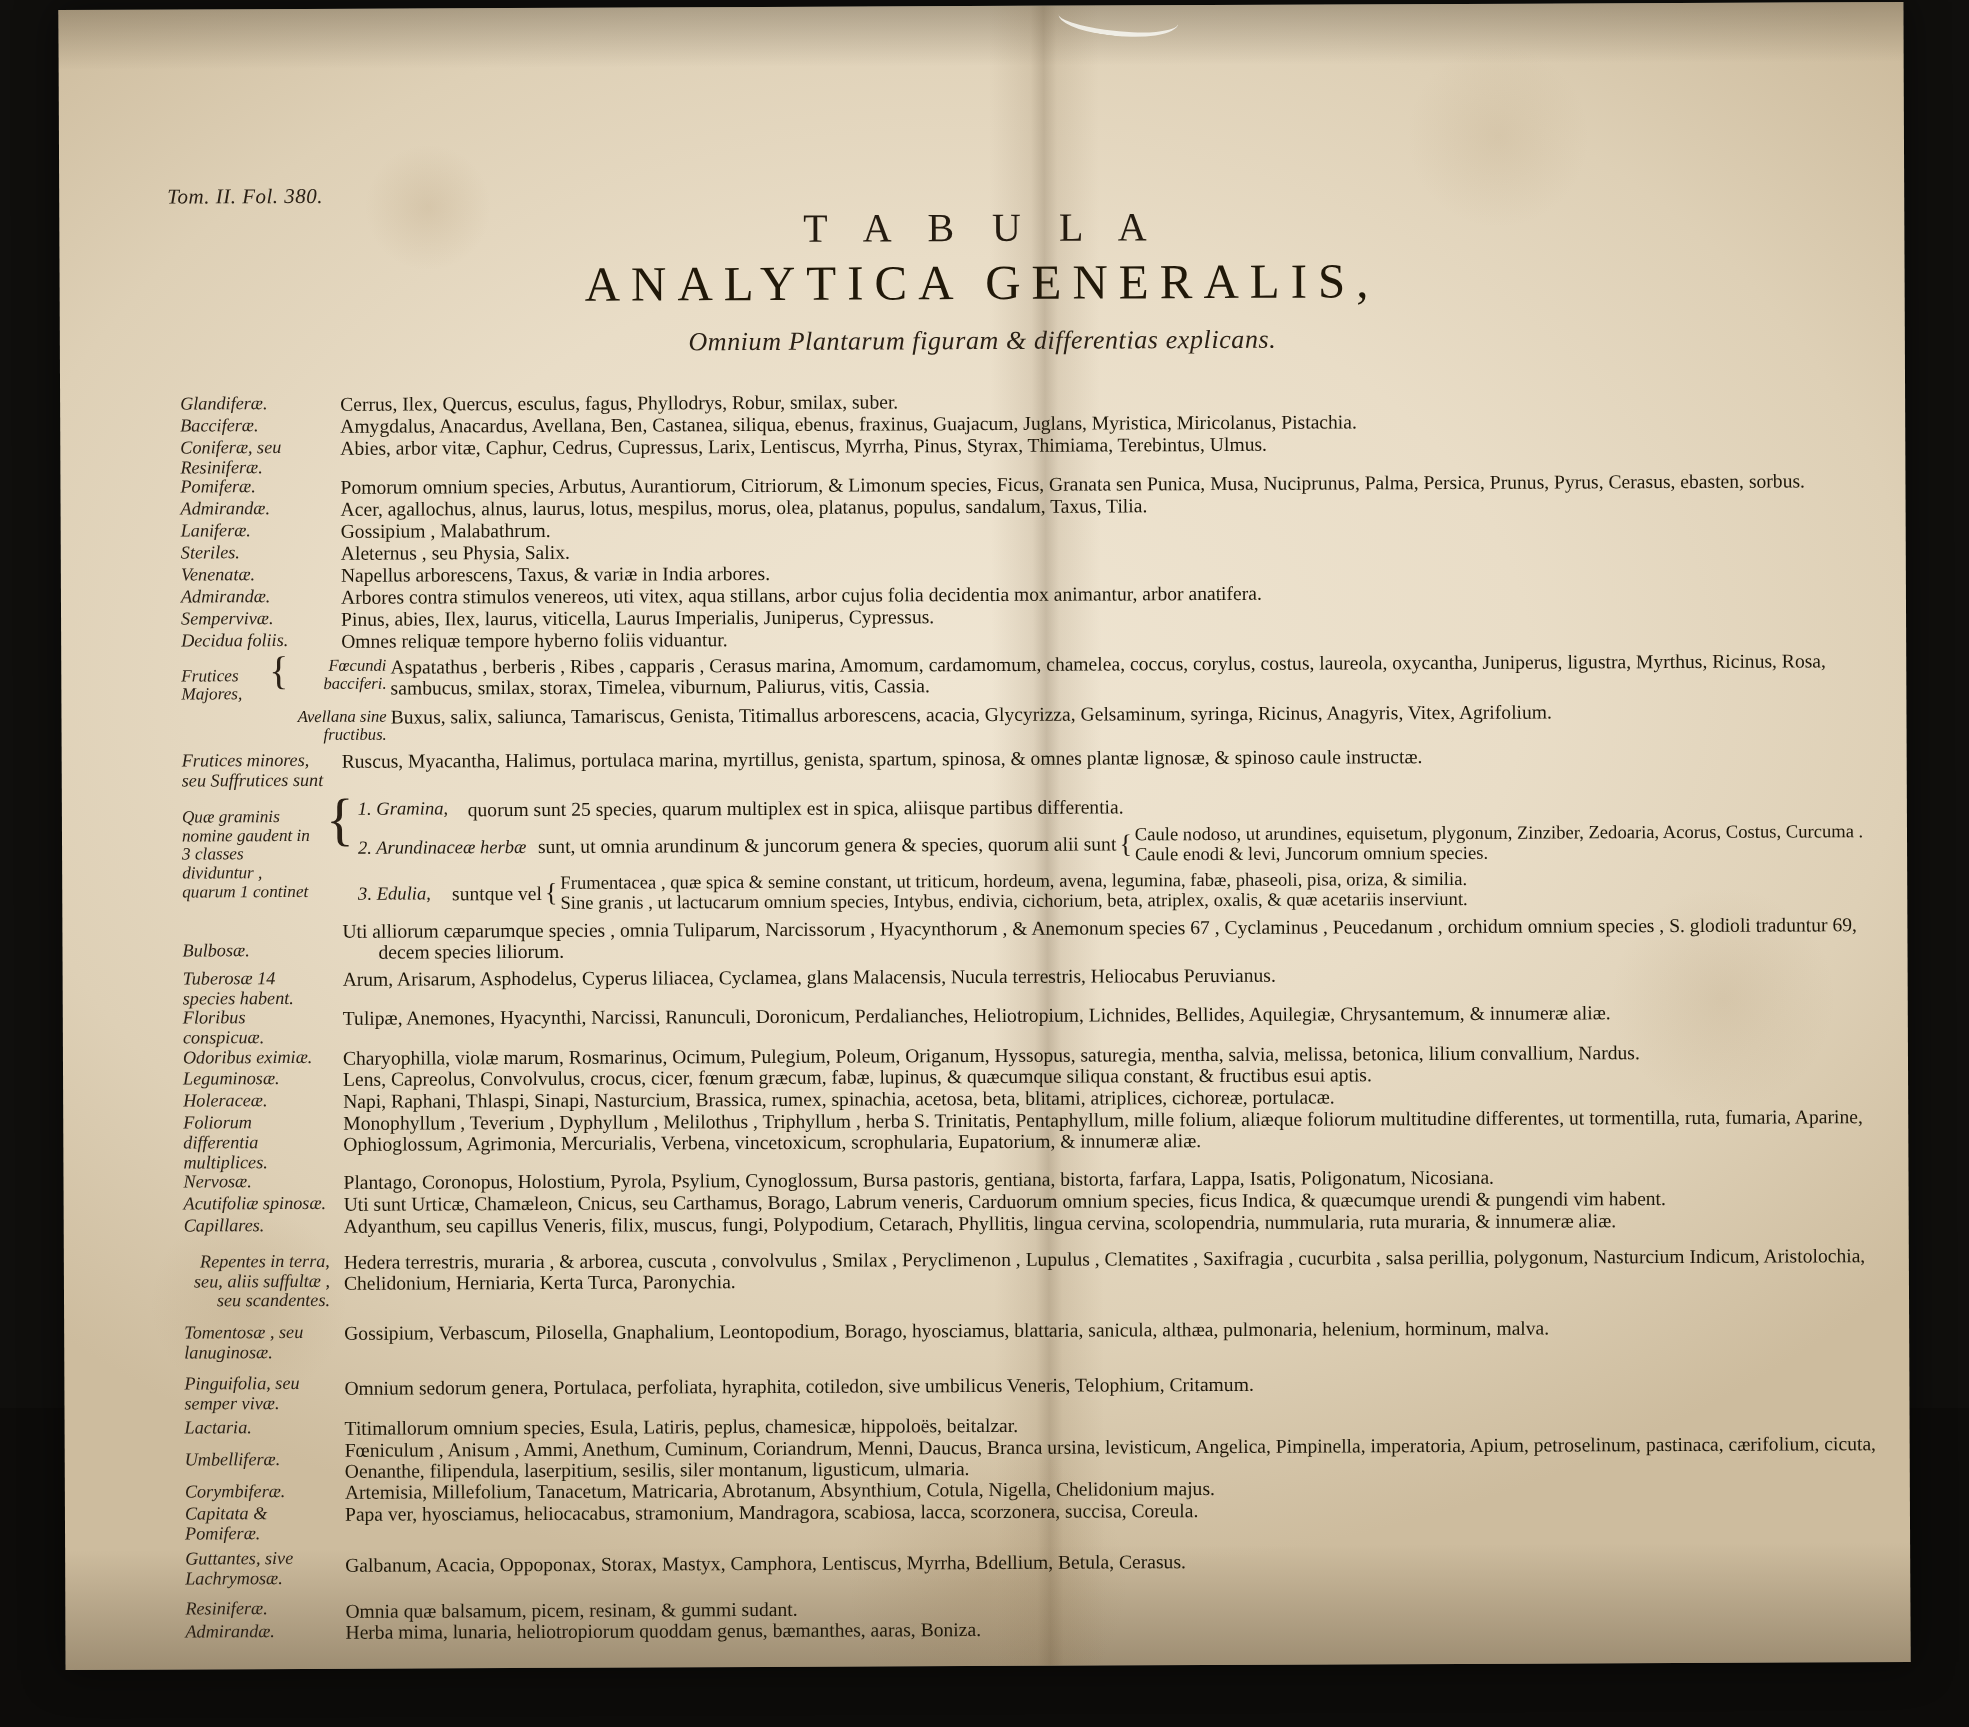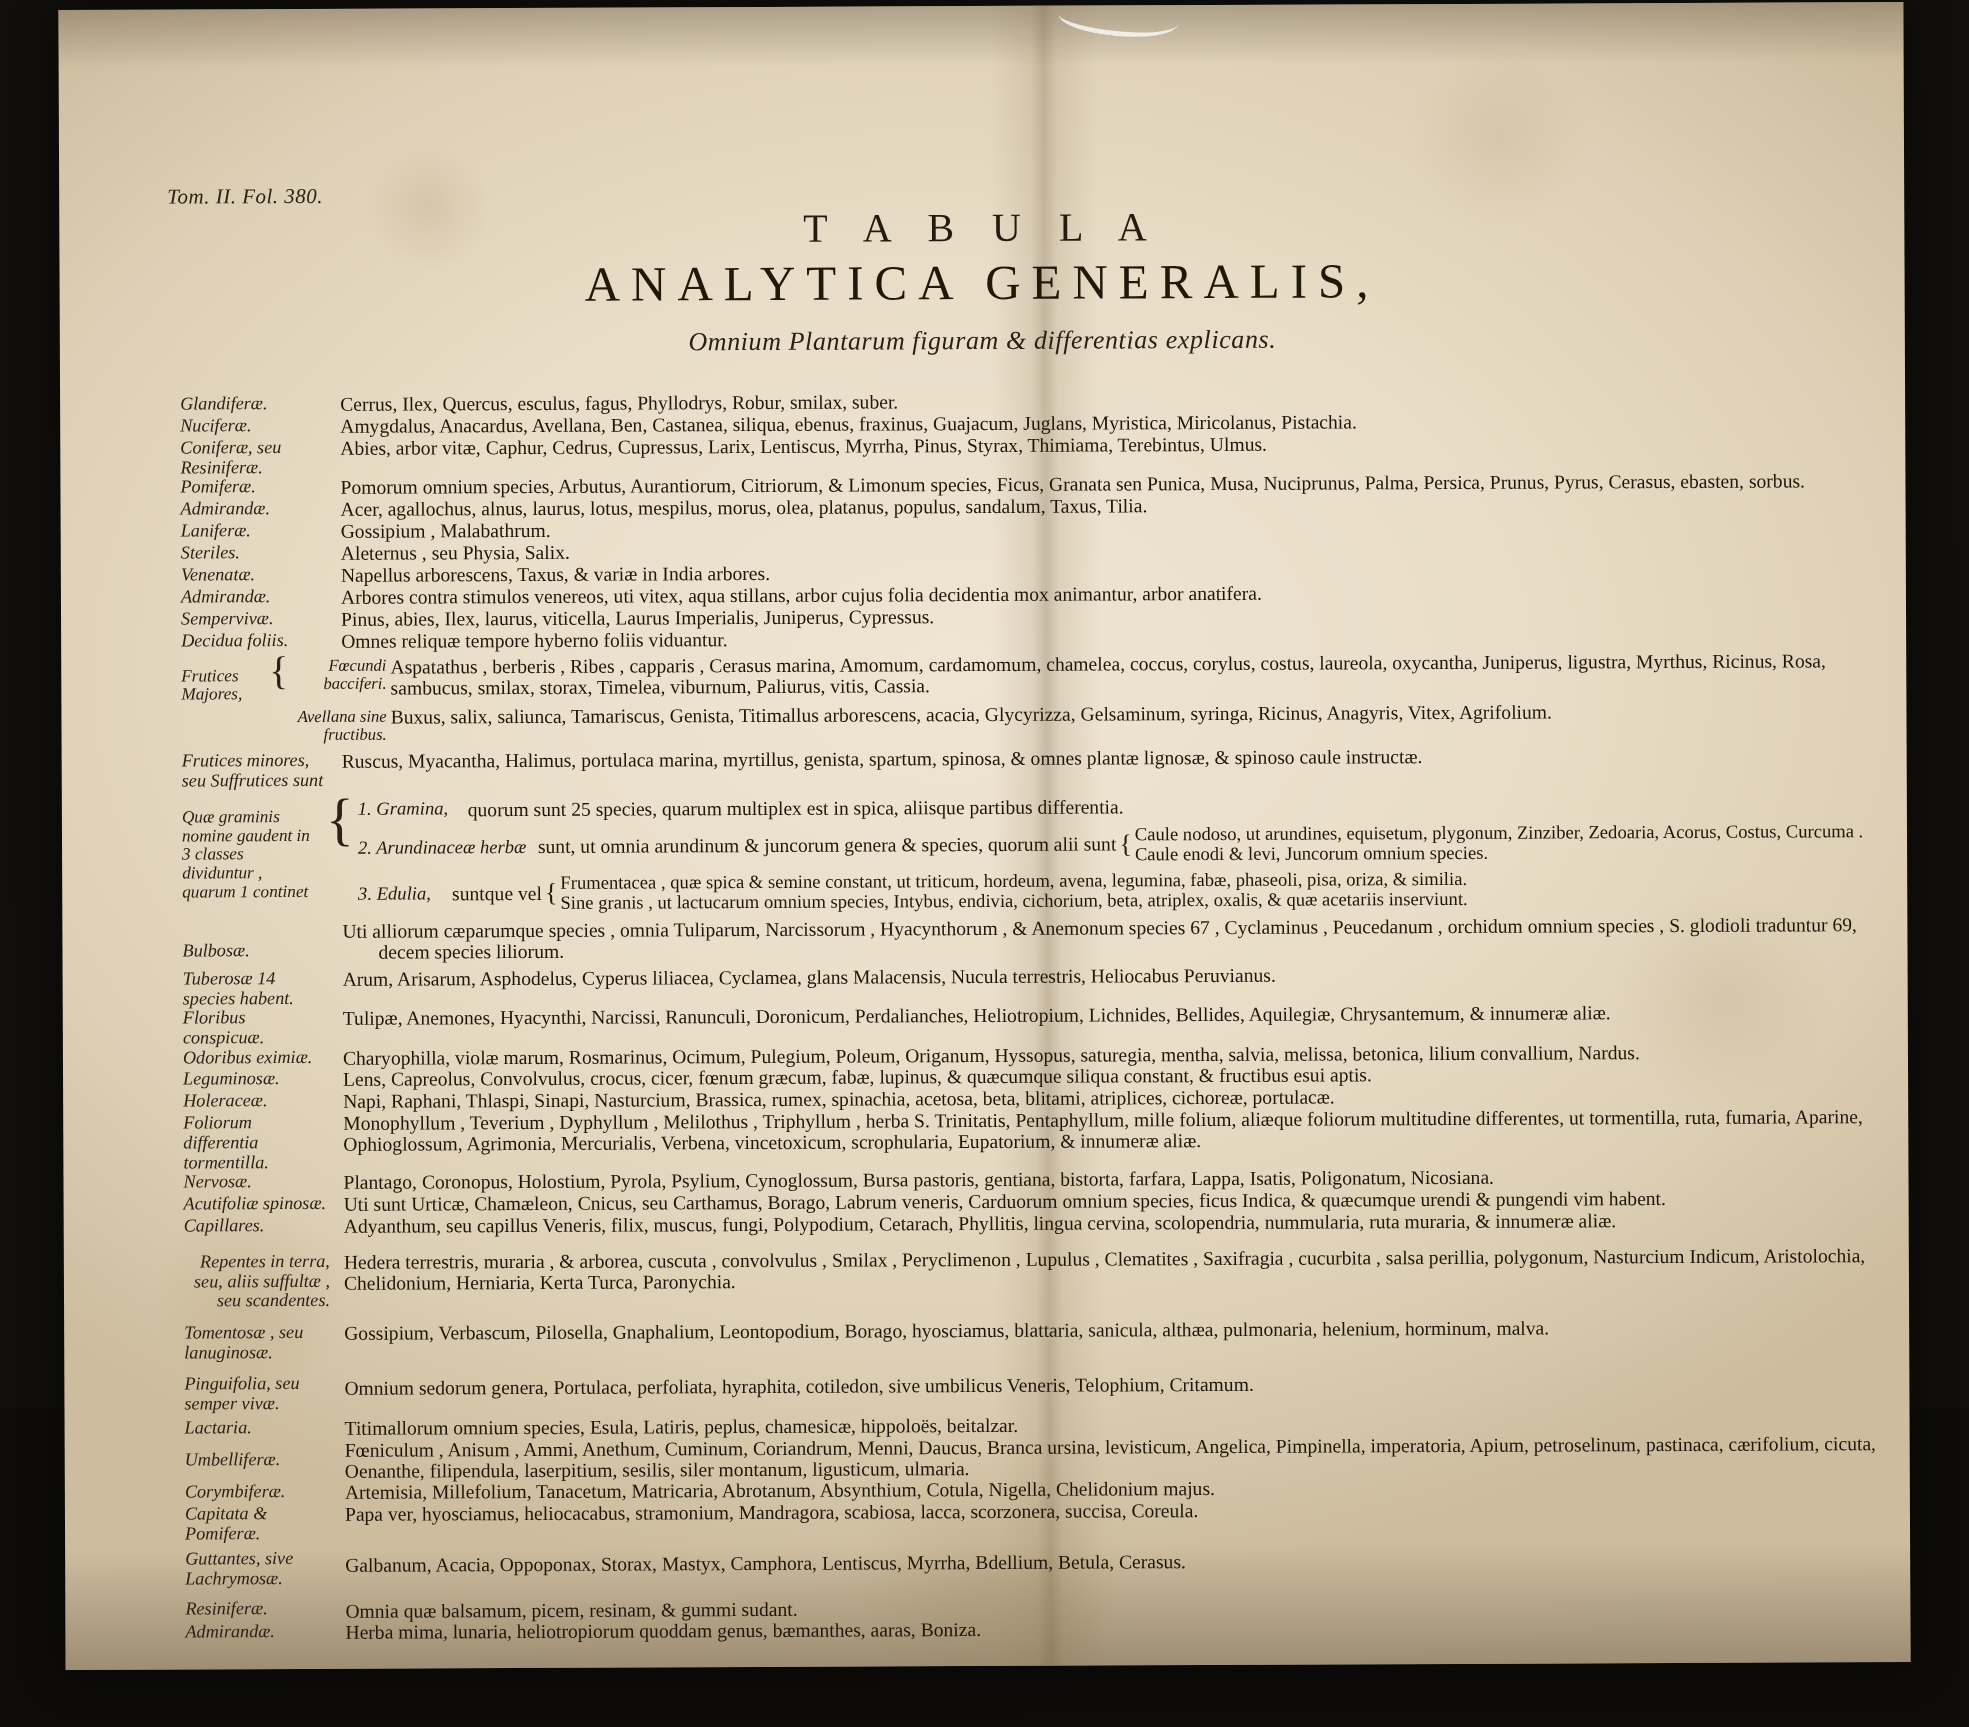--- a/index.html
+++ b/index.html
@@ -192,21 +192,21 @@
       <div class="title2">ANALYTICA GENERALIS,</div>
       <div class="subtitle">Omnium Plantarum figuram &amp; differentias explicans.</div>
 
       <div id="body">
 
         <div class="row">
           <div class="label">Glandiferæ.</div>
           <div class="txt">Cerrus, Ilex, Quercus, esculus, fagus, Phyllodrys, Robur, smilax, suber.</div>
         </div>
         <div class="row">
-          <div class="label">Nuciferæ.</div>
+          <div class="label">Bacciferæ.</div>
           <div class="txt">Amygdalus, Anacardus, Avellana, Ben, Castanea, siliqua, ebenus, fraxinus, Guajacum, Juglans, Myristica, Miricolanus, Pistachia.</div>
         </div>
         <div class="row">
           <div class="label">Coniferæ, seu Resiniferæ.</div>
           <div class="txt">Abies, arbor vitæ, Caphur, Cedrus, Cupressus, Larix, Lentiscus, Myrrha, Pinus, Styrax, Thimiama, Terebintus, Ulmus.</div>
         </div>
         <div class="row">
           <div class="label">Pomiferæ.</div>
           <div class="txt">Pomorum omnium species, Arbutus, Aurantiorum, Citriorum, &amp; Limonum species, Ficus, Granata sen Punica, Musa, Nuciprunus, Palma, Persica, Prunus, Pyrus, Cerasus, ebasten, sorbus.</div>
         </div>
@@ -314,21 +314,21 @@
         </div>
         <div class="row">
           <div class="label">Leguminosæ.</div>
           <div class="txt">Lens, Capreolus, Convolvulus, crocus, cicer, fœnum græcum, fabæ, lupinus, &amp; quæcumque siliqua constant, &amp; fructibus esui aptis.</div>
         </div>
         <div class="row">
           <div class="label">Holeraceæ.</div>
           <div class="txt">Napi, Raphani, Thlaspi, Sinapi, Nasturcium, Brassica, rumex, spinachia, acetosa, beta, blitami, atriplices, cichoreæ, portulacæ.</div>
         </div>
         <div class="row">
-          <div class="label">Foliorum differentia tormentilla.</div>
+          <div class="label">Foliorum differentia multiplices.</div>
           <div class="txt tight">Monophyllum , Teverium , Dyphyllum , Melilothus , Triphyllum , herba S. Trinitatis, Pentaphyllum, mille folium, aliæque foliorum multitudine differentes, ut tormentilla, ruta, fumaria, Aparine, Ophioglossum, Agrimonia, Mercurialis, Verbena, vincetoxicum, scrophularia, Eupatorium, &amp; innumeræ aliæ.</div>
         </div>
         <div class="row">
           <div class="label">Nervosæ.</div>
           <div class="txt">Plantago, Coronopus, Holostium, Pyrola, Psylium, Cynoglossum, Bursa pastoris, gentiana, bistorta, farfara, Lappa, Isatis, Poligonatum, Nicosiana.</div>
         </div>
         <div class="row">
           <div class="label">Acutifoliæ spinosæ.</div>
           <div class="txt">Uti sunt Urticæ, Chamæleon, Cnicus, seu Carthamus, Borago, Labrum veneris, Carduorum omnium species, ficus Indica, &amp; quæcumque urendi &amp; pungendi vim habent.</div>
         </div>

